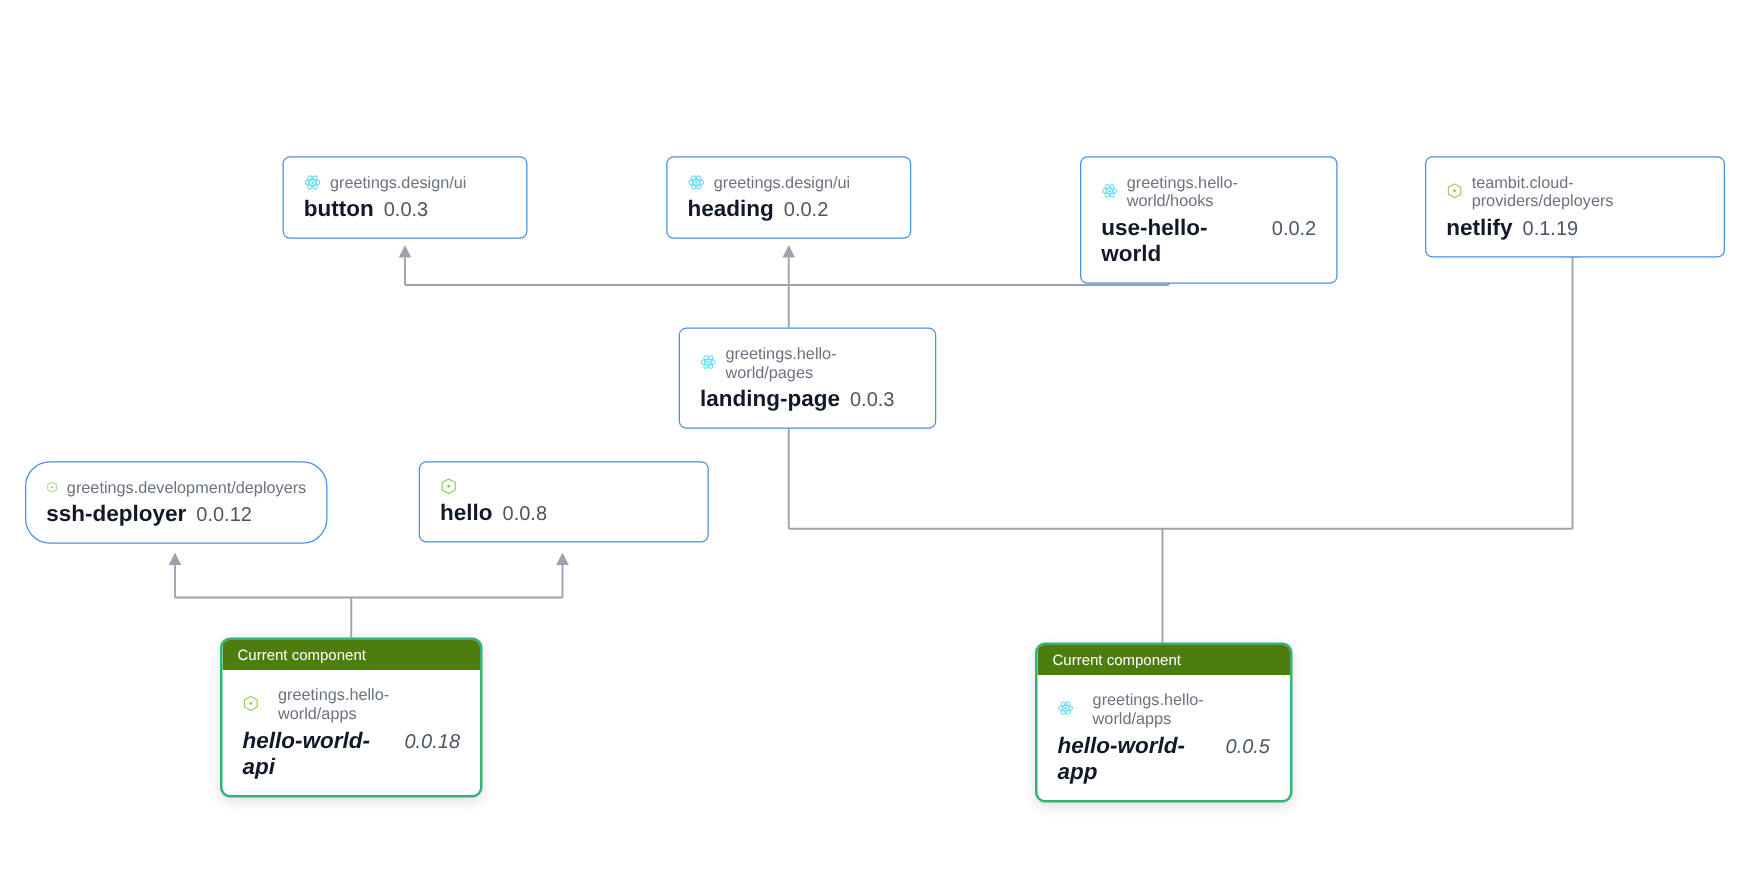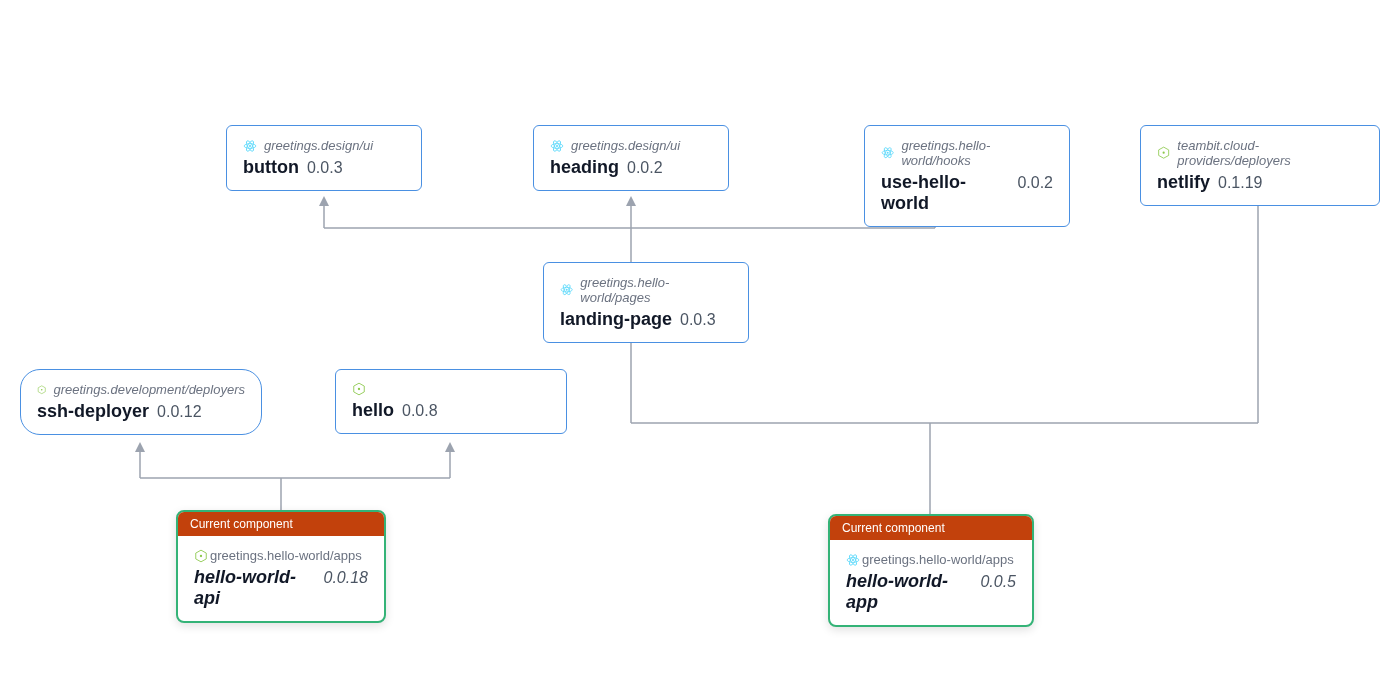--- a/index.html
+++ b/index.html
@@ -24,21 +24,20 @@
     padding: 12px 16px;
     box-shadow: 0 1px 0 rgba(0,0,0,0);
   }
   .node .scope {
     font-size: 13px;
     color: #6b7280;
     display: flex;
     align-items: center;
     gap: 7px;
     margin-bottom: 4px;
-    font-style: italic;
   }
   .node .namever {
     display: flex;
     align-items: baseline;
     gap: 8px;
   }
   .node .name {
     font-size: 18px;
     font-weight: 700;
     color: #111827;
@@ -50,34 +49,34 @@
   }
   .current-wrap {
     position: absolute;
     border: 2px solid #34b377;
     border-radius: 8px;
     background: #ffffff;
     box-shadow: 0 3px 10px rgba(0,0,0,0.12);
     overflow: hidden;
   }
   .current-header {
-    background: #c2410c;
+    background: #4d7c0f;
     color: #ffffff;
     font-size: 12px;
     padding: 5px 12px;
   }
   .current-body {
     padding: 12px 16px;
   }
   .current-body .scope {
     font-size: 13px;
     color: #6b7280;
     display: flex;
     align-items: center;
-    gap: 2px;
+    gap: 15px;
     margin-bottom: 4px;
   }
   .current-body .namever {
     display: flex;
     align-items: baseline;
     gap: 8px;
     font-style: italic;
   }
   .current-body .name {
     font-size: 18px;

